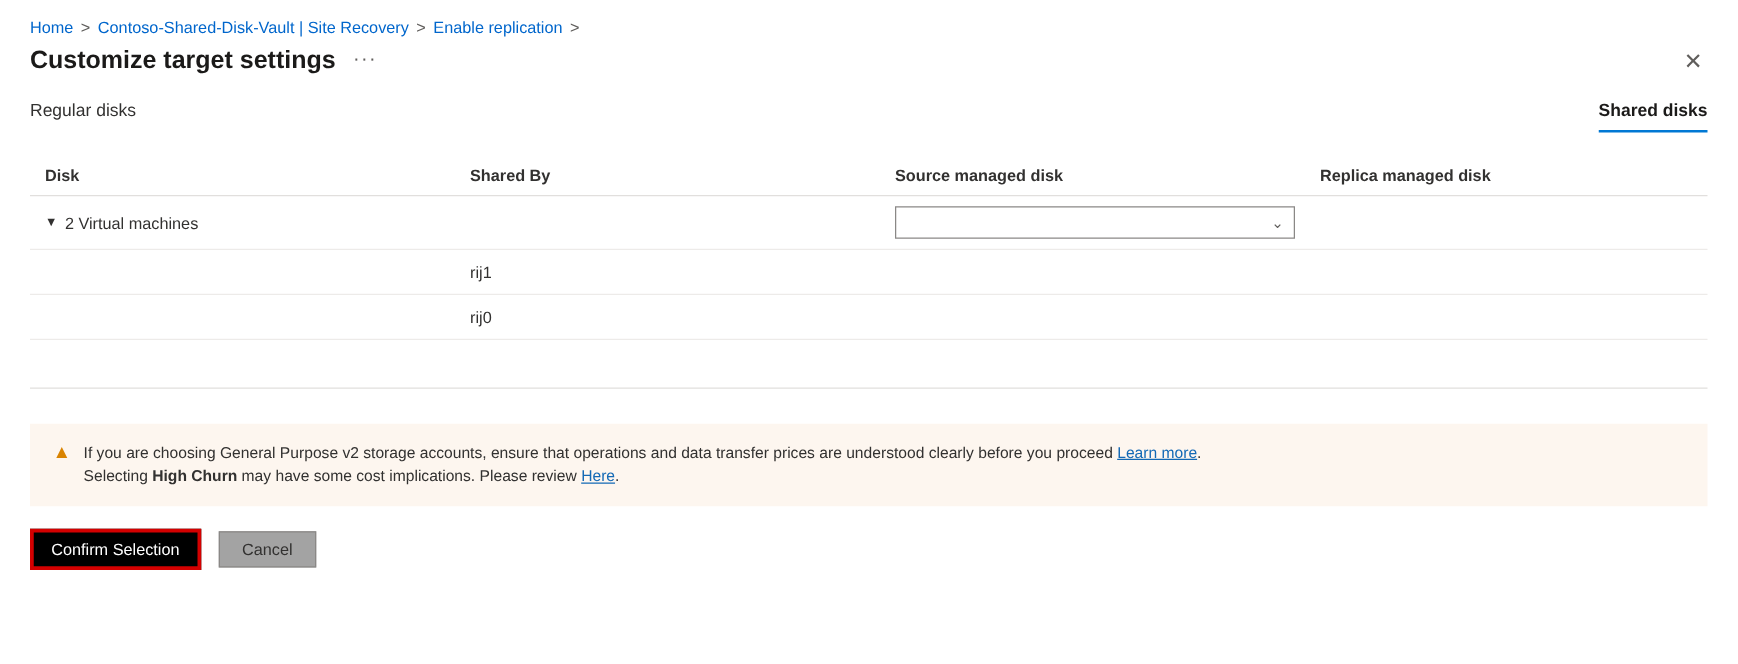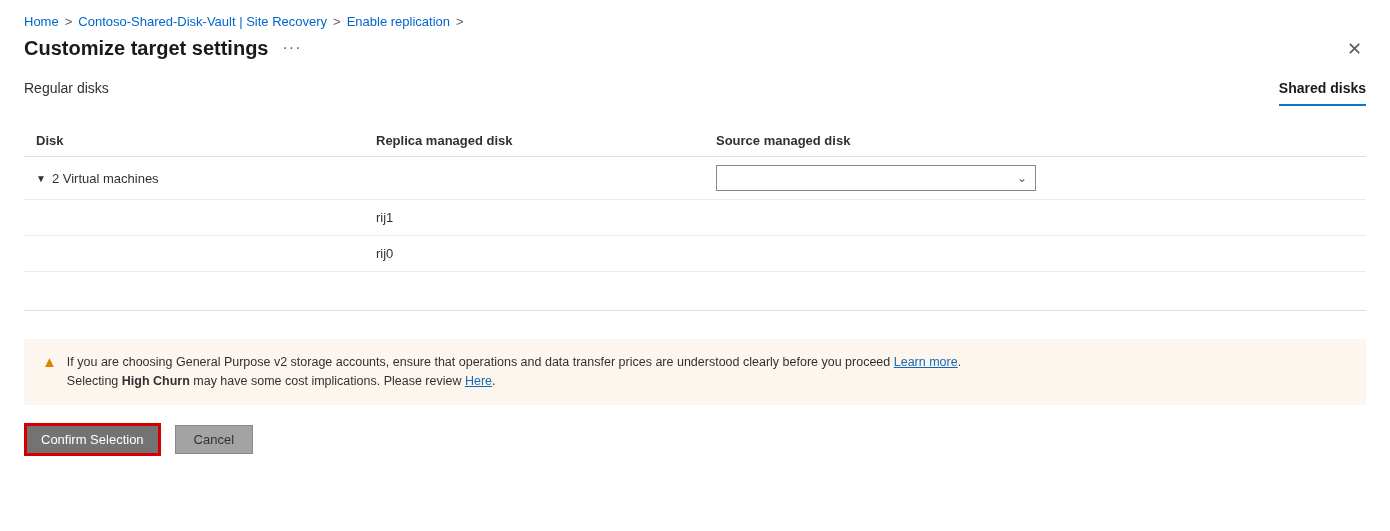--- a/index.html
+++ b/index.html
@@ -158,21 +158,21 @@
     text-decoration: underline;
     cursor: pointer;
   }
   .action-row {
     display: flex;
     gap: 14px;
     align-items: center;
     padding-bottom: 10px;
   }
   .btn-primary {
-    background: #737373;
+    background: #000000;
     color: #fff;
     border: 3px solid #d40000;
     outline: none;
     padding: 6px 14px;
     font-size: 13px;
     cursor: pointer;
   }
   .btn-secondary {
     background: #a3a3a3;
     color: #323130;
@@ -205,22 +205,23 @@
   </div>
 
   <div class="tabs">
     <div class="tab">Regular disks</div>
     <div class="tab active">Shared disks</div>
   </div>
 
   <div class="table">
     <div class="thead">
       <div>Disk</div>
+      <div>Shared By</div>
+      <div>Source managed disk</div>
       <div>Replica managed disk</div>
-      <div>Source managed disk</div>
     </div>
 
     <div class="row">
       <div class="shared-by-cell">
         <span class="caret">▼</span>
         <span>2 Virtual machines</span>
       </div>
       <div></div>
       <div>
         <div class="replica-select">

